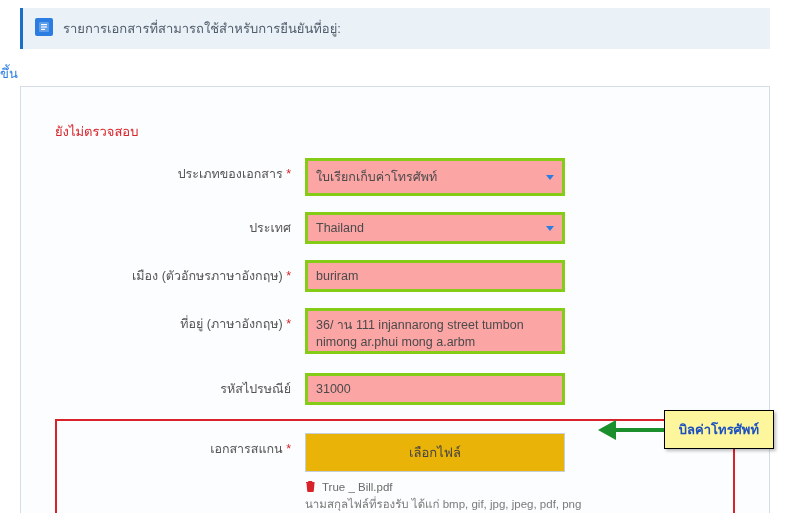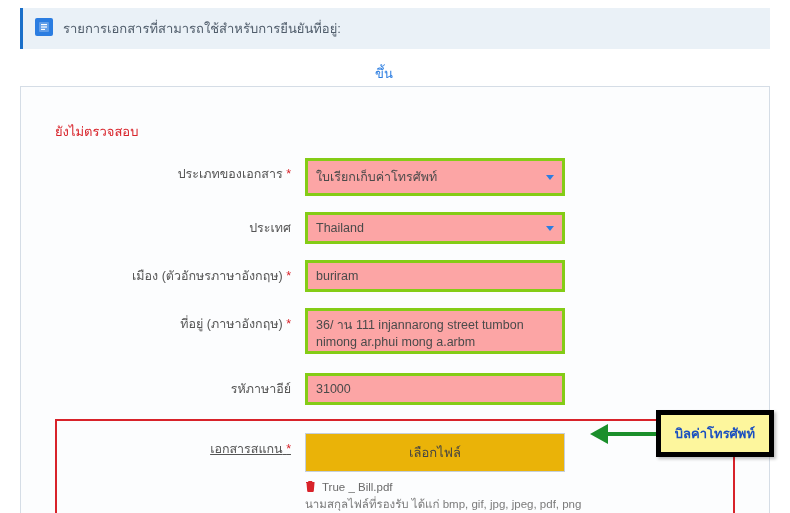--- a/index.html
+++ b/index.html
@@ -25,21 +25,21 @@
   .info-bar .doc-ico {
     width: 18px; height: 18px;
     background: #2b7de1;
     border-radius: 2px;
     display: flex; align-items: center; justify-content: center;
   }
   .info-bar .doc-ico svg { display: block; }
   .info-bar .txt { color: #505d6b; }
 
   .toplink {
-    text-align: center;
+    text-align: left;
     margin: 14px 22px 2px 0;
   }
   .toplink a { color: #2b7de1; text-decoration: none; }
 
   .panel {
     margin: 0 20px 0 20px;
     border: 1px solid #d5dde6;
     background: #fcfdfe;
     padding: 28px 34px 14px 34px;
   }
@@ -88,21 +88,21 @@
     resize: none;
     line-height: 1.35;
   }
 
   .highlight-box {
     border: 2px solid #d8232a;
     padding: 12px 14px 10px 14px;
     margin: -2px 0 12px 0;
   }
   .highlight-box .row { margin-bottom: 8px; }
-  .highlight-box .lab { width: 234px; text-decoration: underline; }
+  .highlight-box .lab { width: 234px; }
 
   .filebtn {
     width: 260px;
     border: 1px solid #c5cfdb;
     background: #eab308;
     padding: 8px 0;
     text-align: center;
     cursor: pointer;
     color: #444;
     font-family: inherit;
@@ -148,21 +148,21 @@
     position: absolute;
     left: -6px;
     top: -1px;
     width: 0; height: 0;
     border-top: 10px solid transparent;
     border-bottom: 10px solid transparent;
     border-right: 18px solid #1b8f2b;
   }
   .bubble {
     background: #fdf69d;
-    border: 5px solid #000000;
+    border: 1px solid #000000;
     padding: 8px 14px;
     color: #1a4fc0;
     font-weight: bold;
     font-size: 13px;
     box-shadow: 2px 2px 3px rgba(0,0,0,.25);
   }
 </style>
 </head>
 <body>
 
@@ -222,21 +222,21 @@
   <div class="row">
     <div class="lab">
       <span>ที่อยู่ (ภาษาอังกฤษ)</span> <span class="req">*</span>
     </div>
     <div class="ctrl">
       <textarea class="tarea" style="">36/ าน 111 injannarong street tumbon nimong ar.phui mong a.arbm</textarea>
     </div>
   </div>
 
   <div class="row">
-    <div class="lab">รหัภาษาอีย์</div>
+    <div class="lab">รหัสไปรษณีย์</div>
     <div class="ctrl">
       <input class="textinput" value="31000" style="">
     </div>
   </div>
 
   <div class="highlight-box">
     <div class="row">
       <div class="lab">
         <span>เอกสารสแกน</span> <span class="req">*</span>
       </div>

